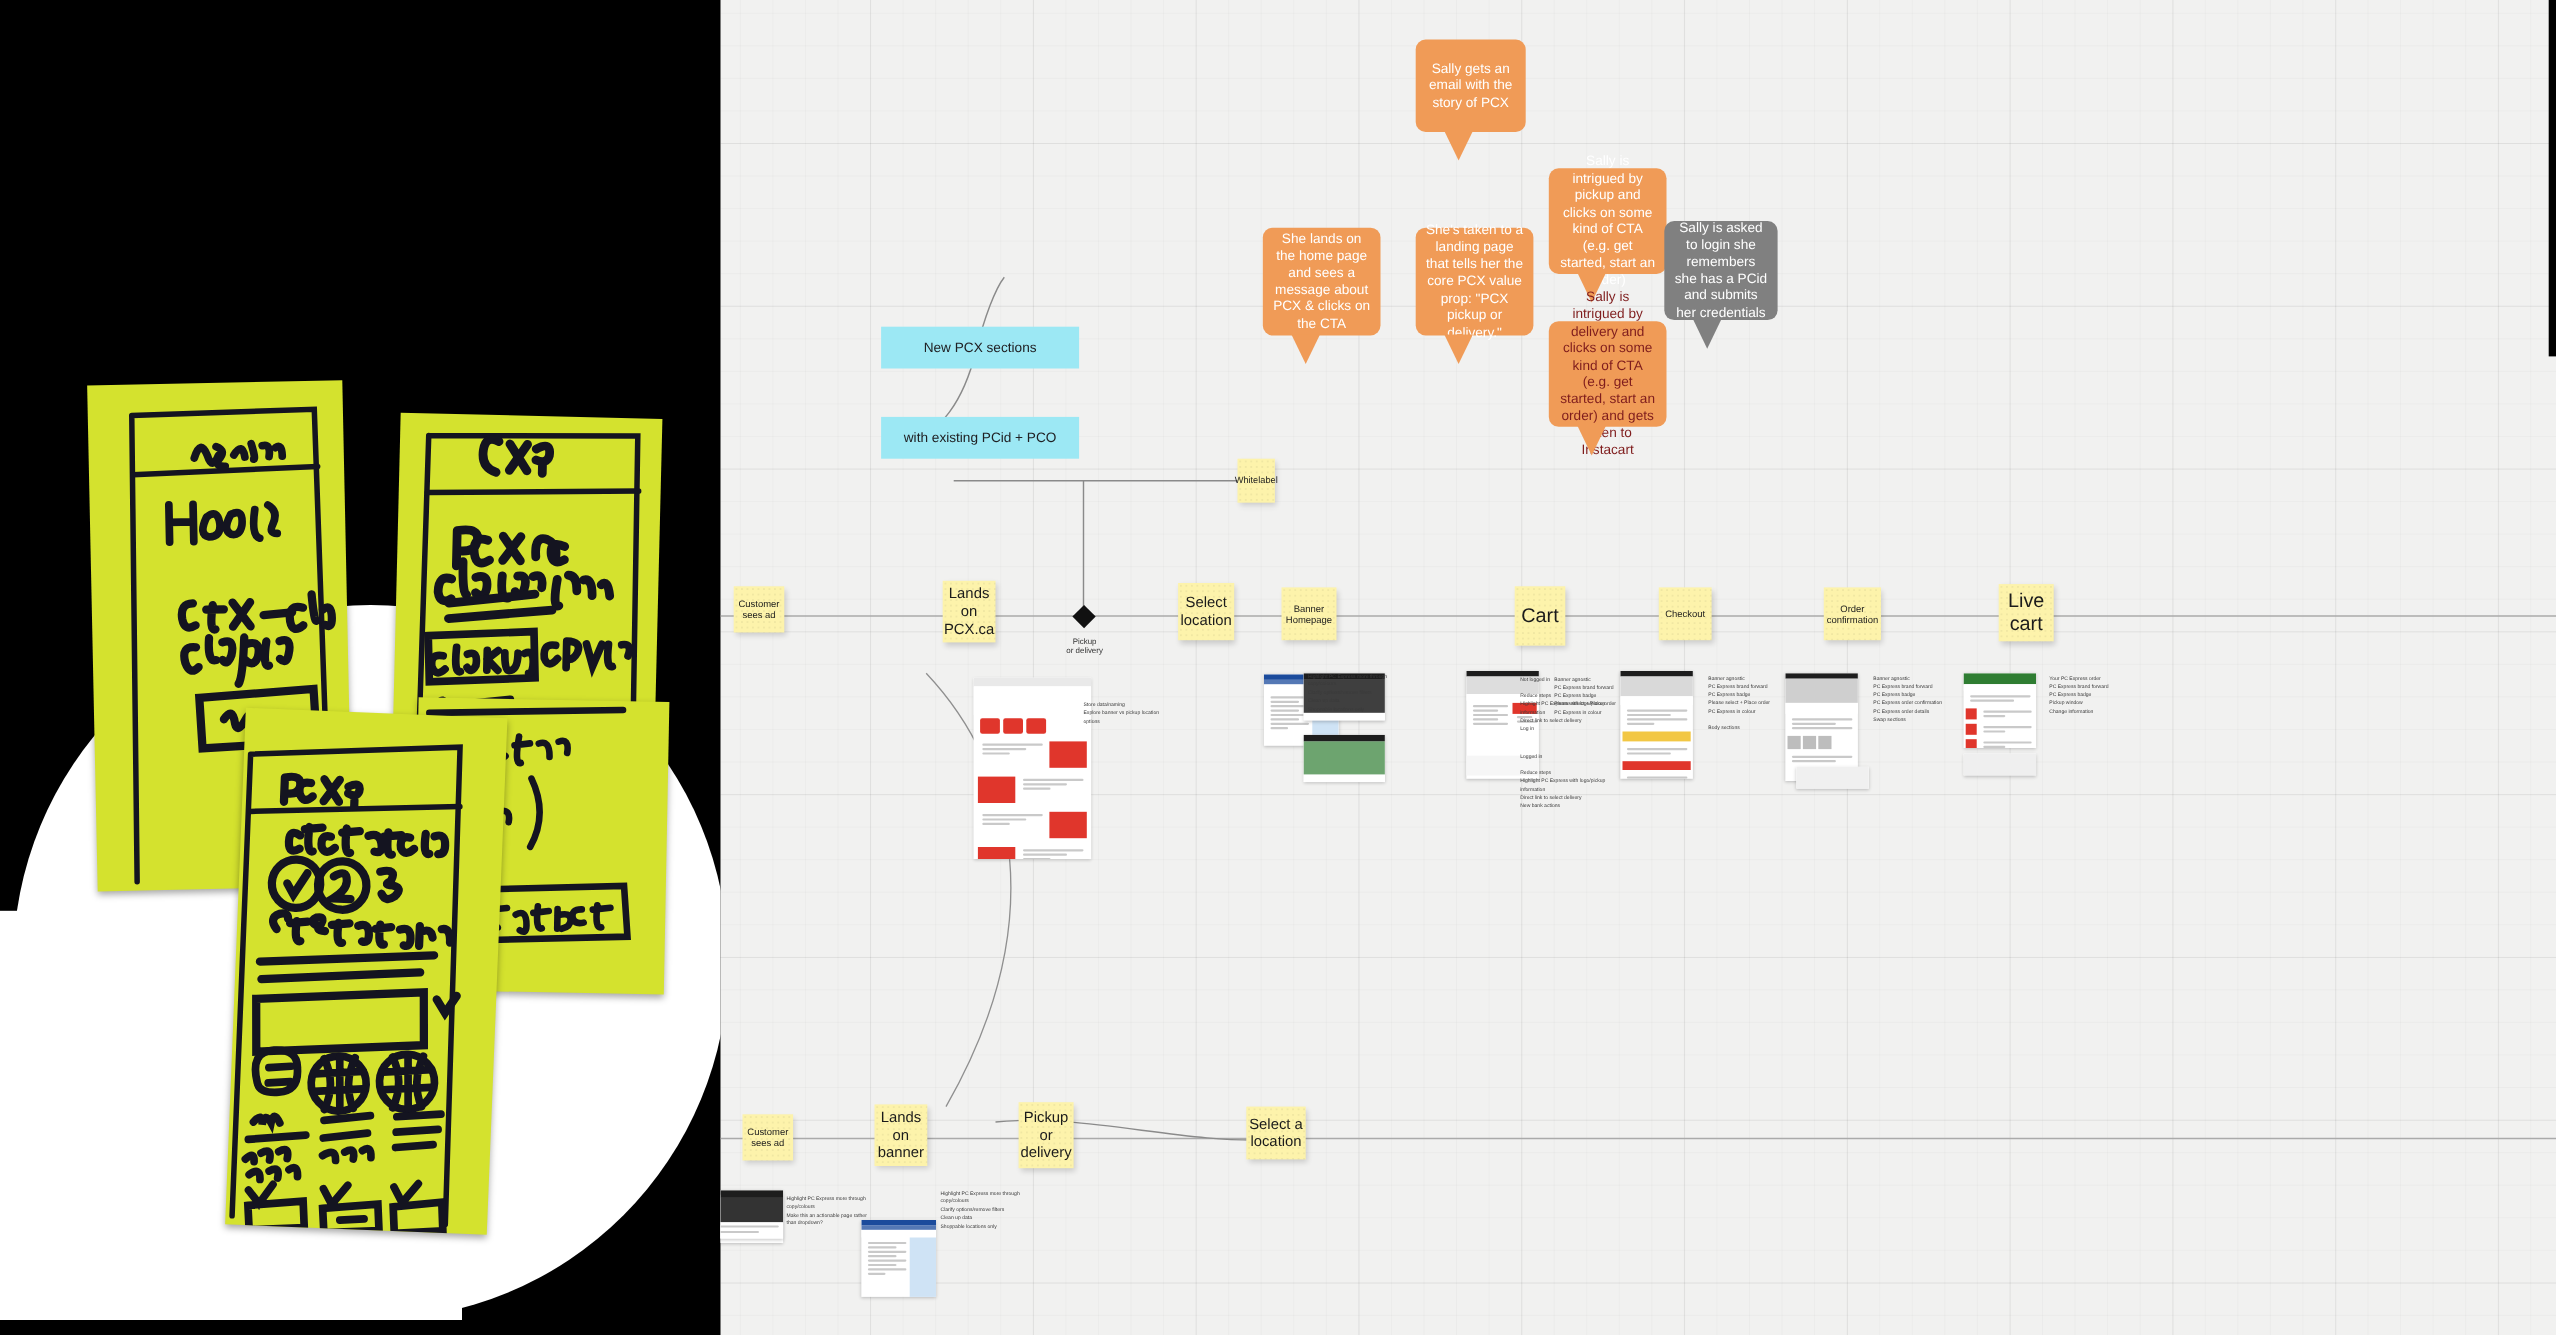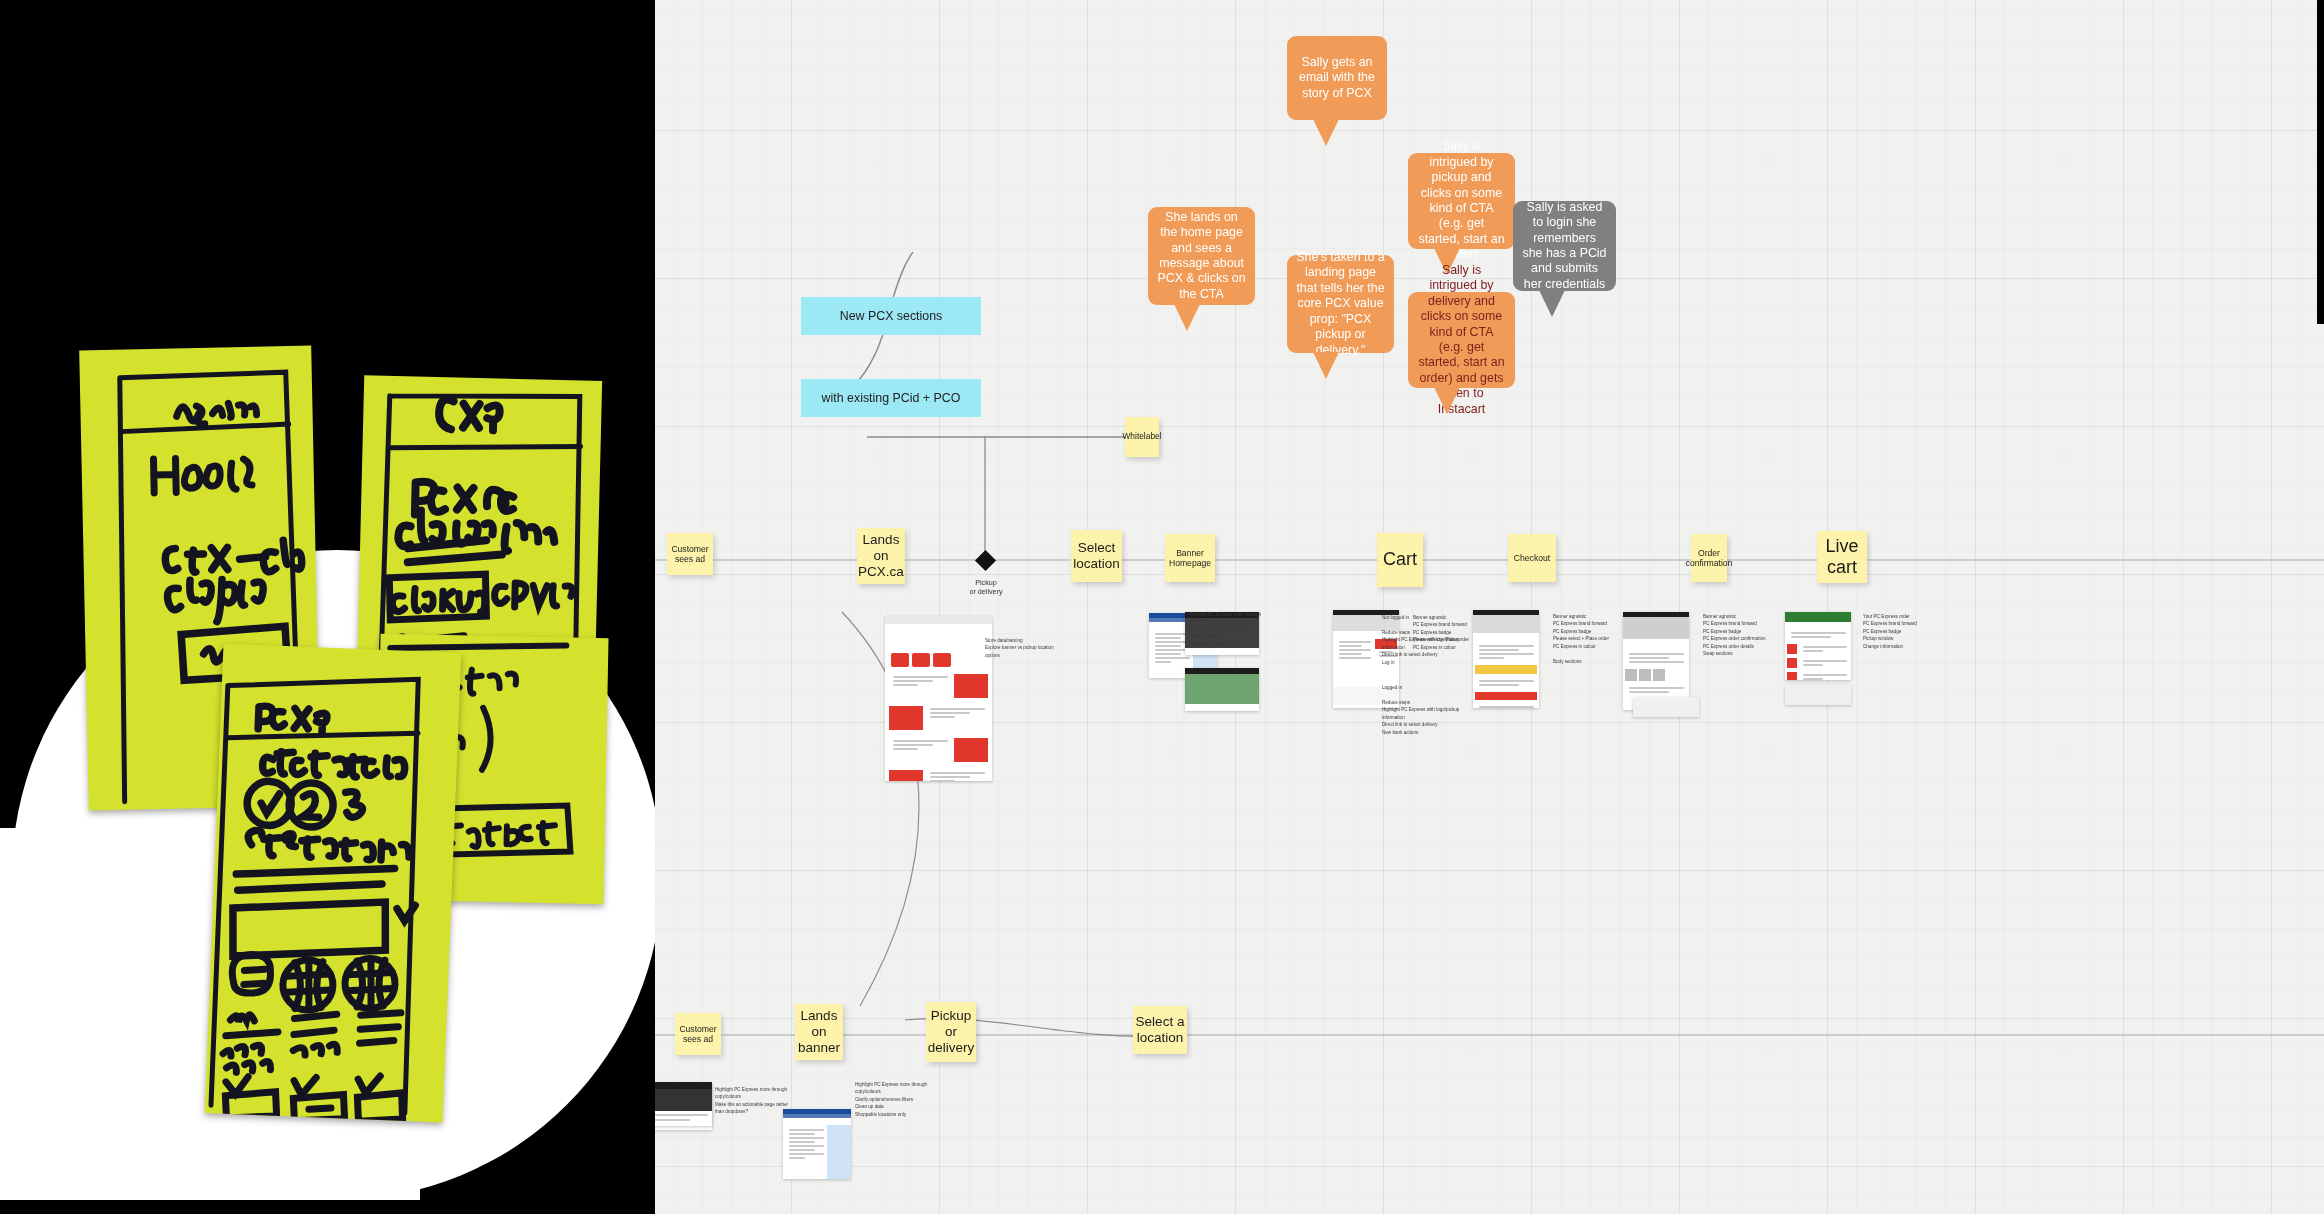--- a/index.html
+++ b/index.html
@@ -204,21 +204,21 @@
     <div class="bubble tail-left" style="left:493px;top:207px;width:107px;height:98px;background:#f09b57;color:#f09b57;">
       <span style="color:#fff">She lands on the home page and sees a message about PCX &amp; clicks on the CTA</span>
       <span class="tail"></span>
     </div>
 
     <div class="bubble tail-left" style="left:632px;top:36px;width:100px;height:84px;background:#f09b57;color:#f09b57;">
       <span style="color:#fff">Sally gets an email with the story of PCX</span>
       <span class="tail"></span>
     </div>
 
-    <div class="bubble tail-left" style="left:632px;top:207px;width:107px;height:98px;background:#f09b57;color:#f09b57;margin-top:48px;">
+    <div class="bubble tail-left" style="left:632px;top:207px;width:107px;height:98px;background:#f09b57;color:#f09b57;">
       <span style="color:#fff">She's taken to a landing page that tells her the core PCX value prop: "PCX pickup or delivery."</span>
       <span class="tail"></span>
     </div>
 
     <div class="bubble tail-left" style="left:753px;top:153px;width:107px;height:96px;background:#f09b57;color:#f09b57;">
       <span style="color:#fff">Sally is intrigued by pickup and clicks on some kind of CTA (e.g. get started, start an order)</span>
       <span class="tail"></span>
     </div>
 
     <div class="bubble tail-left" style="left:753px;top:292px;width:107px;height:96px;background:#f09b57;color:#f09b57;">
@@ -251,21 +251,21 @@
 location</span></div>
     <div class="sticky" style="left:510px;top:534px;width:50px;height:48px;white-space:pre-line;font-size:8.6px;">
       <span>Banner
 Homepage</span></div>
     <div class="sticky big" style="left:722px;top:533px;width:46px;height:54px;">
       <span>Cart</span>
       </div>
     <div class="sticky" style="left:853px;top:534px;width:48px;height:48px;font-size:8.6px;">
       <span>Checkout</span>
       </div>
-    <div class="sticky" style="left:1036px;top:534px;width:36px;height:48px;white-space:pre-line;font-size:8.6px;">
+    <div class="sticky" style="left:1003px;top:534px;width:52px;height:48px;white-space:pre-line;font-size:8.6px;">
       <span>Order
 confirmation</span></div>
     <div class="sticky big" style="left:1162px;top:531px;width:50px;height:52px;white-space:pre-line;">
       <span>Live
 cart</span></div>
 
     <div class="sticky" style="left:20px;top:1013px;width:46px;height:42px;white-space:pre-line;font-size:8.6px;">
       <span>Customer
 sees ad</span></div>
     <div class="sticky med" style="left:140px;top:1004px;width:48px;height:56px;white-space:pre-line;">

